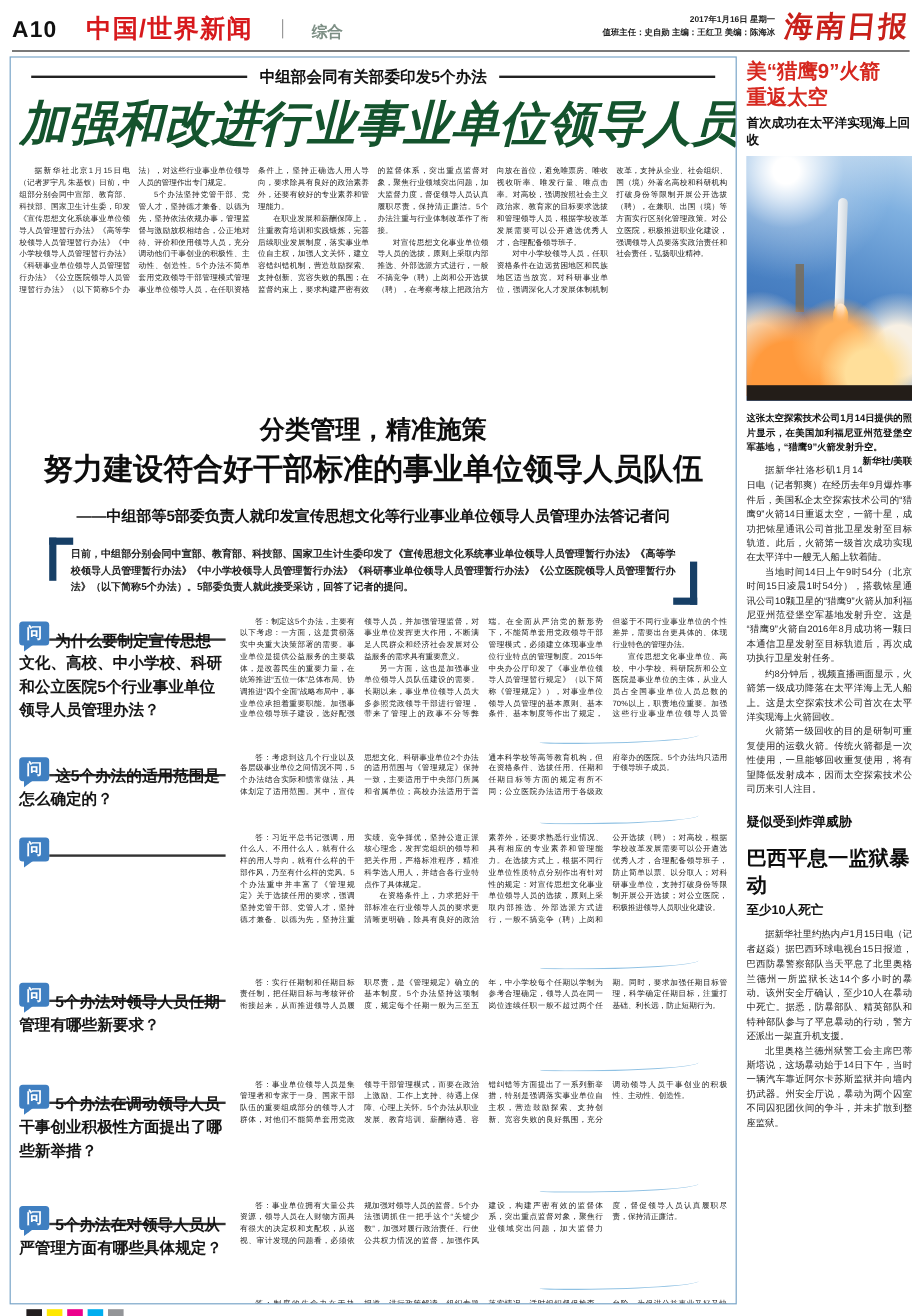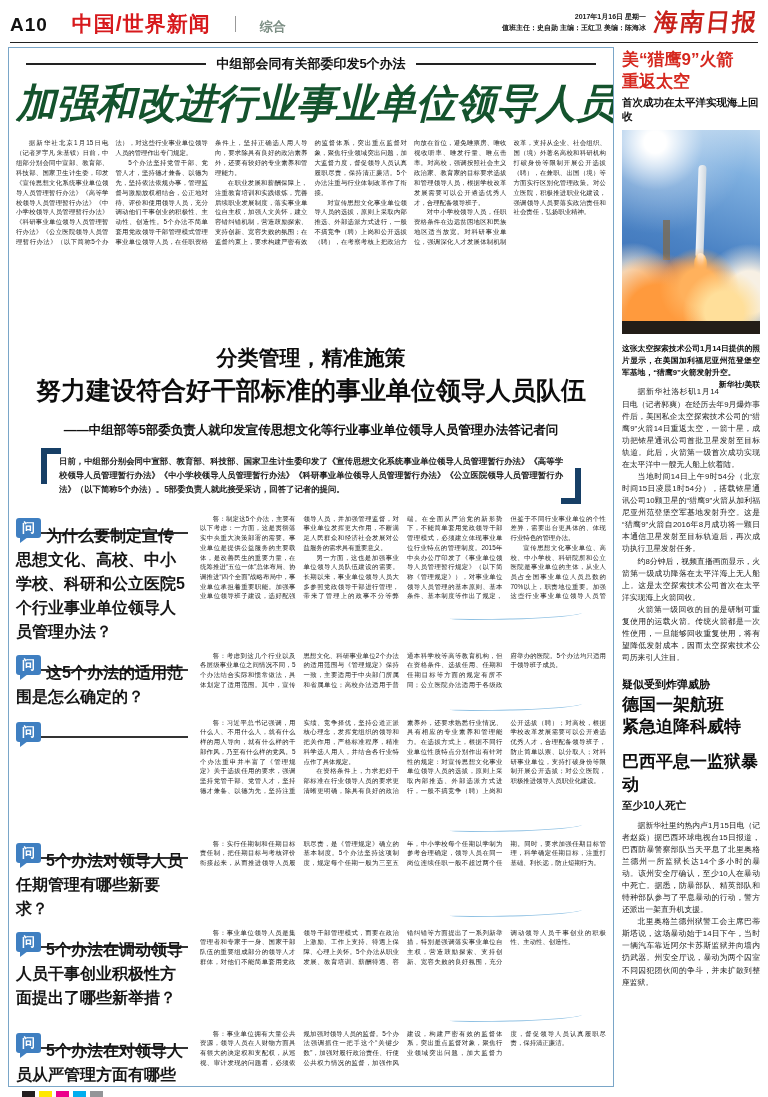--- a/index.html
+++ b/index.html
@@ -41,21 +41,21 @@
   .lead-box { position:relative; width:540px; margin:9px auto 10px auto; padding:7px 18px; font-size:8.4px; font-weight:600; line-height:1.65; text-align:justify; color:#222; }
   .lead-box::before { content:""; position:absolute; left:0; top:0; width:14px; height:30px; border-left:6px solid #173f66; border-top:6px solid #173f66; }
   .lead-box::after { content:""; position:absolute; right:0; bottom:0; width:14px; height:30px; border-right:6px solid #173f66; border-bottom:6px solid #173f66; }
 
   .qrow { display:flex; gap:12px; margin-bottom:7px; }
   .qcell { flex:0 0 172px; padding-top:4px; }
   .qtop { display:flex; align-items:flex-end; gap:0; }
   .qicon { position:relative; width:25px; height:20px; background:#3f7fc1; color:#fff; font-size:13px; font-weight:700; display:flex; align-items:center; justify-content:center; border-radius:3px; flex-shrink:0; }
   .qicon::after { content:""; position:absolute; left:4px; bottom:-5px; border:5px solid transparent; border-top-color:#3f7fc1; border-left-color:#3f7fc1; border-width:3px 4px; }
   .qline { flex:1; height:1.5px; background:#333; margin-bottom:4px; }
-  .qtext { font-size:16px; font-weight:700; line-height:1.5; color:#151515; text-indent:30px; margin-top:-14px; }
+  .qtext { font-size:13px; font-weight:700; line-height:1.5; color:#151515; text-indent:30px; margin-top:-14px; }
   .acell { flex:1; min-width:0; }
   .acols { column-count:4; column-gap:8px; text-align:justify; font-size:6.4px; line-height:1.52; color:#222; overflow:hidden; }
   .acols p { text-indent:2em; margin:0; }
   .swoosh { width:130px; height:9px; margin:1px 25px 0 auto; border-bottom:1.6px solid #8fc1e3; border-radius:0 0 100% 20%; transform:skewX(-25deg); }
   .r1 .acols{height:96px;} .r2 .acols{height:50px;} .r3 .acols{height:104px;}
   .r4 .acols{height:68px;} .r5 .acols{height:84px;} .r6 .acols{height:64px;} .r7 .acols{height:58px;}
 
   .regmarks { display:flex; gap:4px; margin:4px 0 0 22px; }
   .regmarks span { width:13px; height:6px; display:block; }
 
@@ -272,24 +272,20 @@
         <div class="sb-body">
           <p>据新华社洛杉矶1月14日电（记者郭爽）在经历去年9月爆炸事件后，美国私企太空探索技术公司的“猎鹰9”火箭14日重返太空，一箭十星，成功把铱星通讯公司首批卫星发射至目标轨道。此后，火箭第一级首次成功实现在太平洋中一艘无人船上软着陆。</p>
           <p>当地时间14日上午9时54分（北京时间15日凌晨1时54分），搭载铱星通讯公司10颗卫星的“猎鹰9”火箭从加利福尼亚州范登堡空军基地发射升空。这是“猎鹰9”火箭自2016年8月成功将一颗日本通信卫星发射至目标轨道后，再次成功执行卫星发射任务。</p>
           <p>约8分钟后，视频直播画面显示，火箭第一级成功降落在太平洋海上无人船上。这是太空探索技术公司首次在太平洋实现海上火箭回收。</p>
           <p>火箭第一级回收的目的是研制可重复使用的运载火箭。传统火箭都是一次性使用，一旦能够回收重复使用，将有望降低发射成本，因而太空探索技术公司历来引人注目。</p>
         </div>
       </article>
 
       <article class="sb-art">
         <p class="sb-kicker">疑似受到炸弹威胁</p>
-        <h2 class="sb-h2">
-          <span>德国一架航班</span><br>
-          <span>紧急迫降科威特</span>
-        </h2>
       </article>
 
       <article class="sb-art">
         <h2 class="sb-h2">巴西平息一监狱暴动</h2>
         <div class="sb-sub">至少10人死亡</div>
         <div class="sb-body">
           <p>据新华社里约热内卢1月15日电（记者赵焱）据巴西环球电视台15日报道，巴西防暴警察部队当天平息了北里奥格兰德州一所监狱长达14个多小时的暴动。该州安全厅确认，至少10人在暴动中死亡。据悉，防暴部队、精英部队和特种部队参与了平息暴动的行动，警方还派出一架直升机支援。</p>
           <p>北里奥格兰德州狱警工会主席巴蒂斯塔说，这场暴动始于14日下午，当时一辆汽车靠近阿尔卡苏斯监狱并向墙内扔武器。州安全厅说，暴动为两个囚室不同囚犯团伙间的争斗，并未扩散到整座监狱。</p>
         </div>
       </article>

